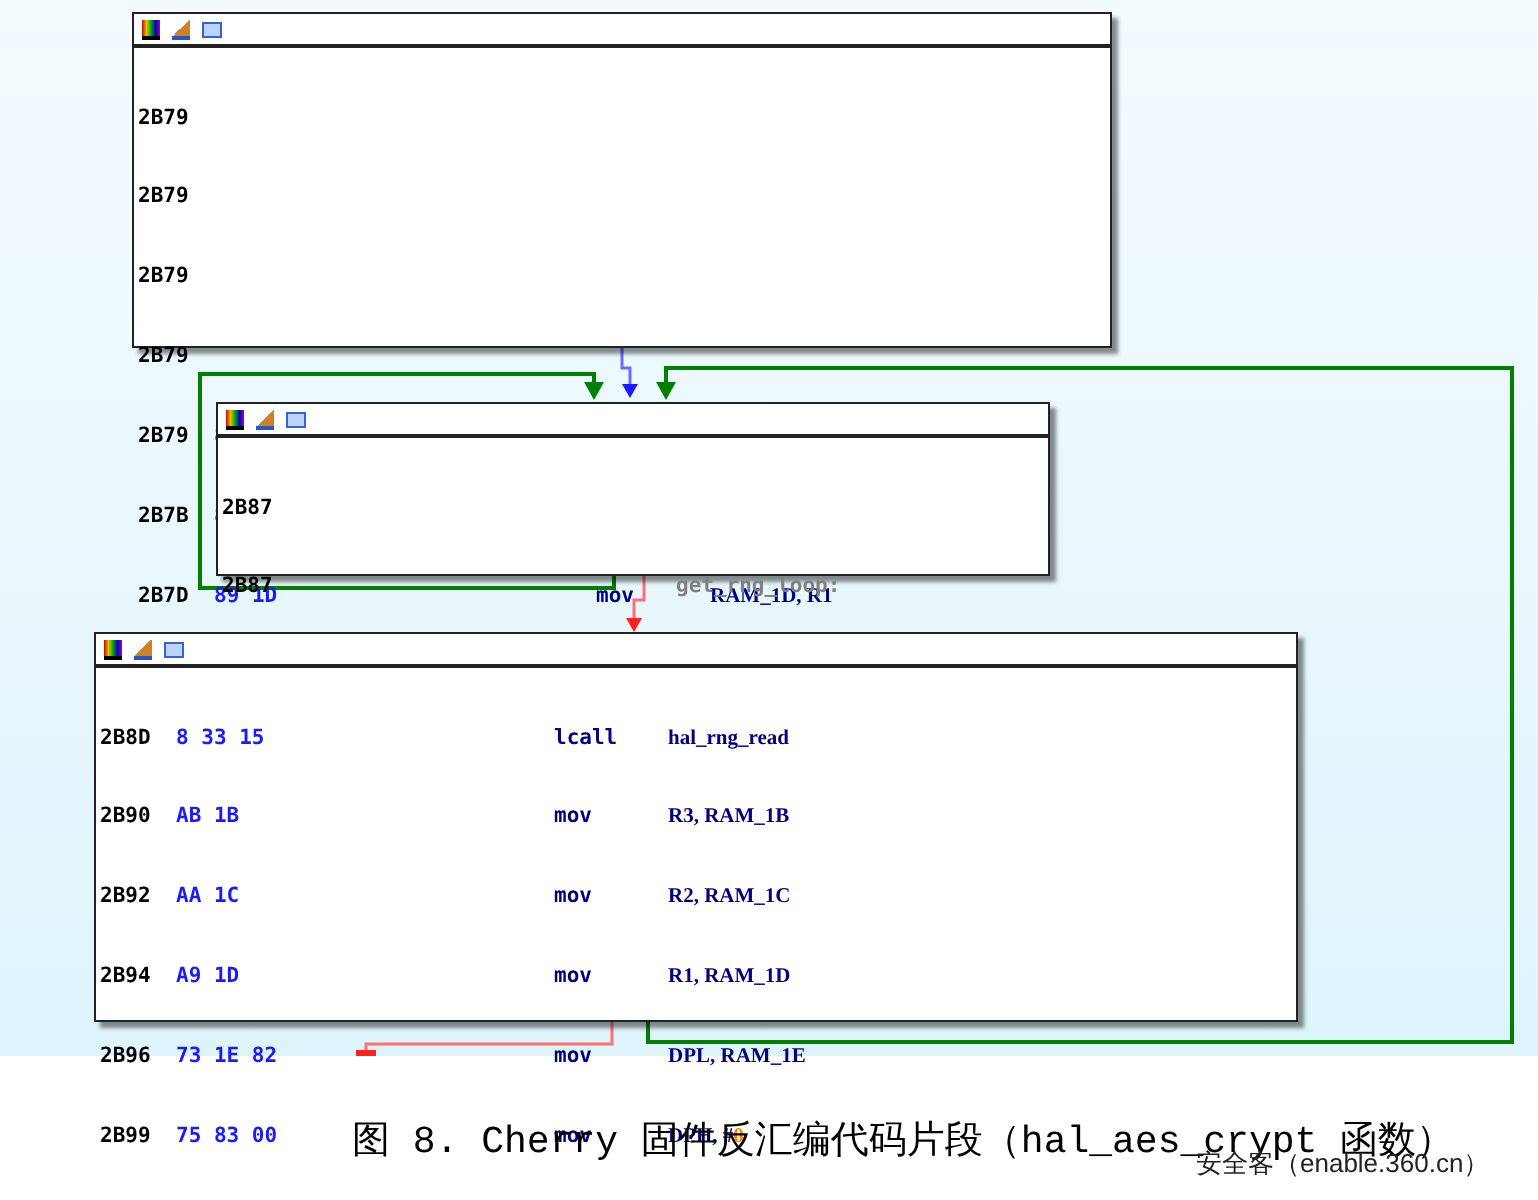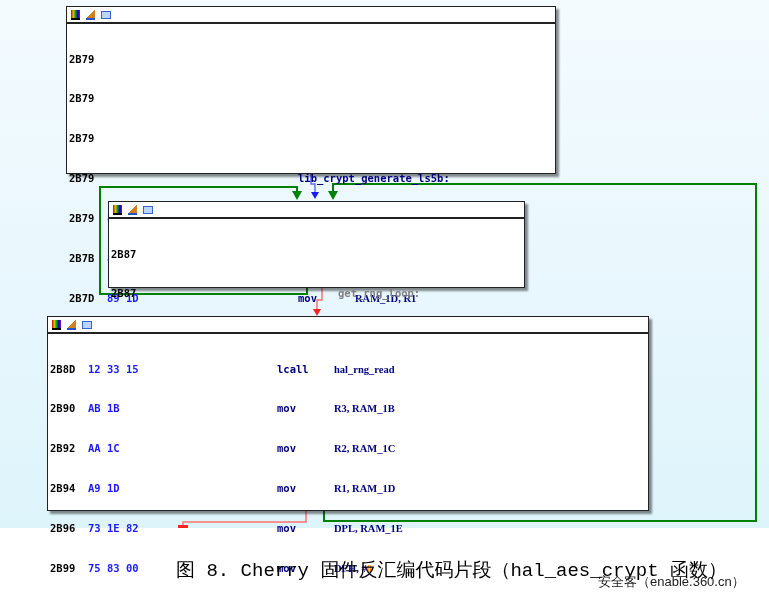--- a/index.html
+++ b/index.html
@@ -57,21 +57,21 @@
 <div class="block" style="left:66px; top:6px; width:488px; height:166px;">
   <div class="titlebar">
     <span class="tb-icon ic-graph"></span>
     <span class="tb-icon ic-edit"></span>
     <span class="tb-icon ic-img"></span>
   </div>
   <div class="code">
     <div class="row"><span class="addr">2B79</span></div>
     <div class="row"><span class="addr">2B79</span></div>
     <div class="row"><span class="addr">2B79</span></div>
-    <div class="row"><span class="addr">2B79</span><span class="lbl" style="left:229px">lib_crypt_generate_ls5b:</span></div>
+    <div class="row"><span class="addr">2B79</span></div>
     <div class="row"><span class="addr">2B79</span><span class="bytes">8B 1B</span><span class="mn" style="left:229px">mov</span><span class="op" style="left:286px">RAM_1B, R3</span></div>
     <div class="row"><span class="addr">2B7B</span><span class="bytes">8A 1C</span><span class="mn" style="left:229px">mov</span><span class="op" style="left:286px">RAM_1C, R2</span></div>
     <div class="row"><span class="addr">2B7D</span><span class="bytes">89 1D</span><span class="mn" style="left:229px">mov</span><span class="op" style="left:286px">RAM_1D, R1</span></div>
     <div class="row"><span class="addr">2B7F</span><span class="bytes">7F 01</span><span class="mn" style="left:229px">mov</span><span class="op" style="left:286px"><span style="position:static">R7, #</span><span class="num" style="position:static">1</span></span><span class="cm" style="left:399px">; enable RNG</span></div>
     <div class="row"><span class="addr">2B81</span><span class="bytes">12 32 32</span><span class="mn" style="left:229px">lcall</span><span class="op" style="left:286px">hal_rng_power_up</span></div>
     <div class="row"><span class="addr">2B84</span><span class="bytes">E4</span><span class="mn" style="left:229px">clr</span><span class="op" style="left:286px">A</span></div>
     <div class="row"><span class="addr">2B85</span><span class="bytes">F5 1E</span><span class="mn" style="left:229px">mov</span><span class="op" style="left:286px">RAM_1E, A</span></div>
   </div>
 </div>
 
@@ -90,21 +90,21 @@
   </div>
 </div>
 
 <div class="block" style="left:15px; top:316px; width:600px; height:193px;margin-left:32px;">
   <div class="titlebar">
     <span class="tb-icon ic-graph"></span>
     <span class="tb-icon ic-edit"></span>
     <span class="tb-icon ic-img"></span>
   </div>
   <div class="code">
-    <div class="row"><span class="addr">2B8D</span><span class="bytes">12 33 15</span><span class="mn" style="left:227px">lcall</span><span class="op" style="left:284px">hal_rng_read</span></div>
+    <div class="row"><span class="addr">2B8D</span><span class="bytes">8 33 15</span><span class="mn" style="left:227px">lcall</span><span class="op" style="left:284px">hal_rng_read</span></div>
     <div class="row"><span class="addr">2B90</span><span class="bytes">AB 1B</span><span class="mn" style="left:227px">mov</span><span class="op" style="left:284px">R3, RAM_1B</span></div>
     <div class="row"><span class="addr">2B92</span><span class="bytes">AA 1C</span><span class="mn" style="left:227px">mov</span><span class="op" style="left:284px">R2, RAM_1C</span></div>
     <div class="row"><span class="addr">2B94</span><span class="bytes">A9 1D</span><span class="mn" style="left:227px">mov</span><span class="op" style="left:284px">R1, RAM_1D</span></div>
     <div class="row"><span class="addr">2B96</span><span class="bytes">73 1E 82</span><span class="mn" style="left:227px">mov</span><span class="op" style="left:284px">DPL, RAM_1E</span></div>
     <div class="row"><span class="addr">2B99</span><span class="bytes">75 83 00</span><span class="mn" style="left:227px">mov</span><span class="op" style="left:284px"><span style="position:static">DPH, #</span><span class="num" style="position:static">0</span></span></div>
     
     
     
     
     

